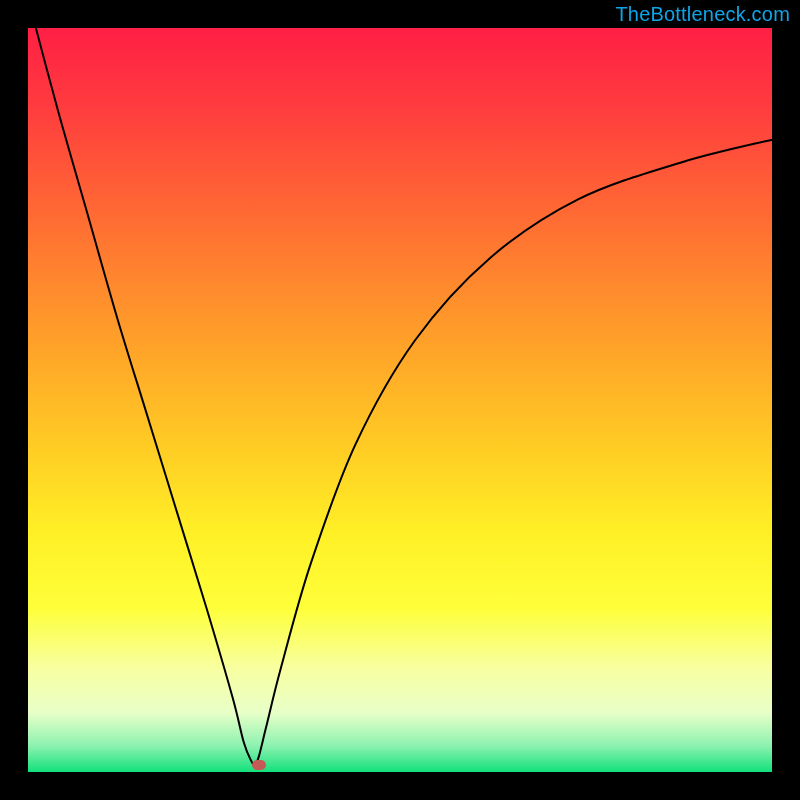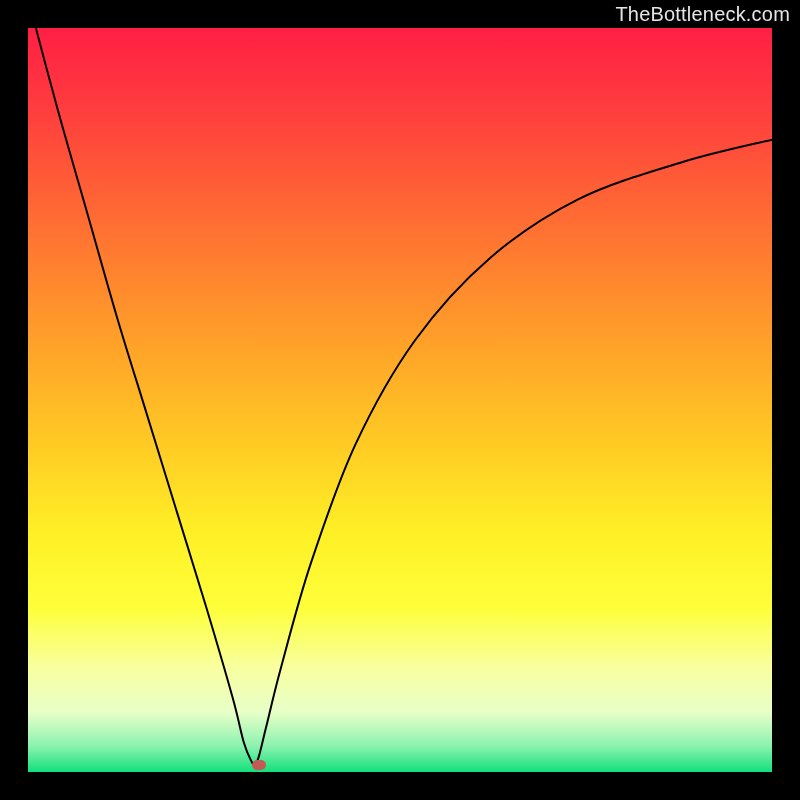--- a/index.html
+++ b/index.html
@@ -42,21 +42,21 @@
     width: 14px;
     height: 10px;
     border-radius: 5px;
     background: #c45a56;
     transform: translate(-50%, -50%);
   }
   .watermark {
     position: absolute;
     top: 3px;
     right: 10px;
-    color: #e5e5e5;
+    color: #0ea5e9;
     font-size: 20px;
     letter-spacing: 0.2px;
     font-weight: 500;
     user-select: none;
   }
 </style>
 </head>
 <body>
 
 <div class="frame">

